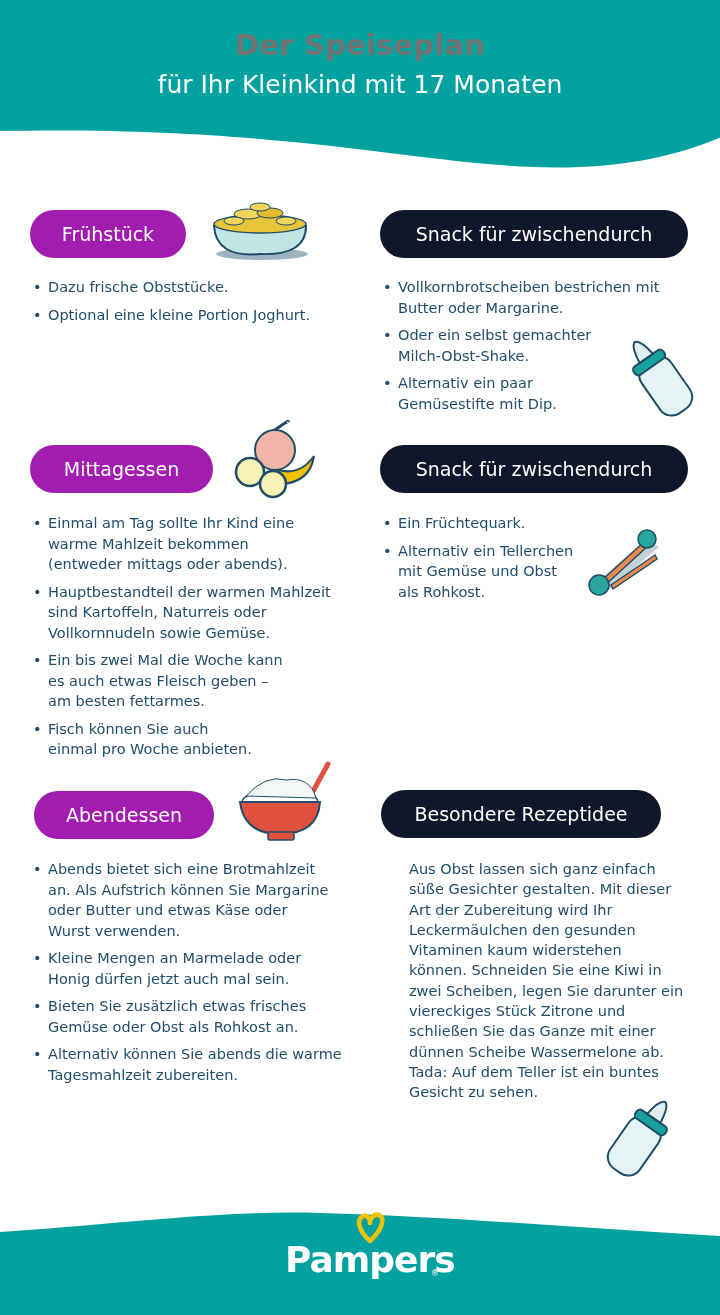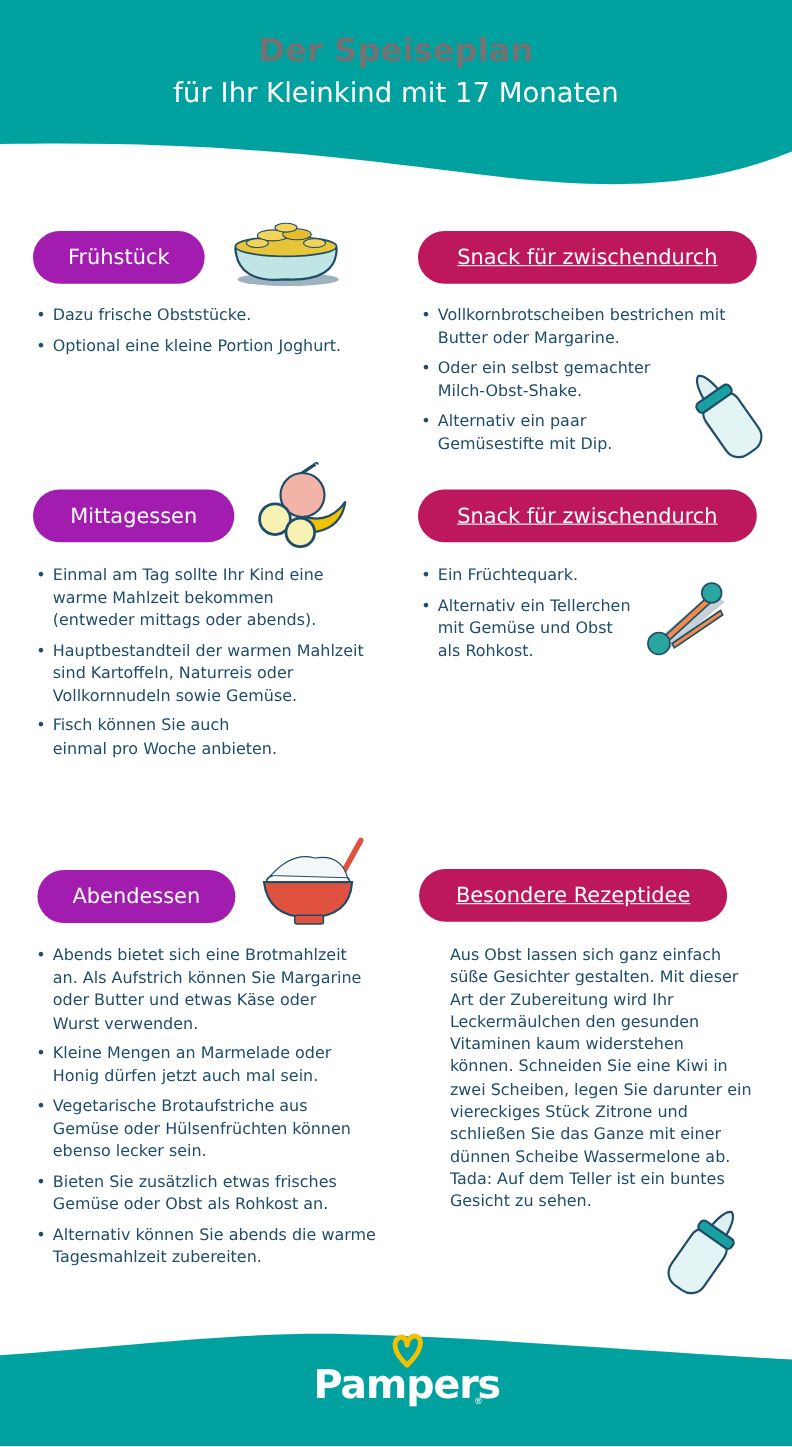--- a/index.html
+++ b/index.html
@@ -13,21 +13,21 @@
 
     .footer { position:absolute; left:0; top:1180px; width:720px; height:135px; }
     .footer svg { position:absolute; left:0; top:0; }
     .logo { position:absolute; left:285px; top:1225px; width:160px; height:70px; }
     .logo-text { position:absolute; left:0; top:14px; font-family:"DejaVu Sans", sans-serif; font-weight:bold; font-size:36px; color:#fff; letter-spacing:-1px; }
     .logo-heart { position:absolute; left:68px; top:-14px; }
     .logo-reg { position:absolute; left:146px; top:44px; font-size:8px; color:#fff; }
 
     .pill { position:absolute; height:48px; border-radius:26px; color:#fff; font-size:19px; display:flex; align-items:center; justify-content:center; font-weight:normal; }
     .pill.dark { background:#a21caf; }
-    .pill.teal { background:#be185d;text-decoration:underline; }
+    .pill.teal { background:#0f172a; }
 
     ul.items { position:absolute; list-style:none; font-size:14.5px; line-height:20.5px; color:#1f4d69; }
     ul.items li { position:relative; padding-left:16px; margin-bottom:7px; }
     ul.items li::before { content:"•"; position:absolute; left:1px; top:0; }
     .para { position:absolute; font-size:14.5px; line-height:20.3px; color:#1f4d69;margin-left:24px; }
 
     .illus { position:absolute; }
   </style>
 </head>
 <body>
@@ -82,20 +82,21 @@
 <svg class="illus" style="left:230px; top:414px;" width="90" height="88" viewBox="0 0 90 88">
   <path d="M42,18 Q60,5 58,8" stroke="#1f4d69" stroke-width="3" fill="none"></path>
   <circle cx="45" cy="36" r="20" fill="#f2b4a6" stroke="#1f4d69" stroke-width="2"></circle>
   <path d="M48,56 Q70,62 84,42 Q80,68 52,70 Z" fill="#f2c200" stroke="#1f4d69" stroke-width="2"></path>
   <circle cx="20" cy="58" r="14" fill="#f7f1b4" stroke="#1f4d69" stroke-width="2.5"></circle>
   <circle cx="43" cy="70" r="13" fill="#f7f1b4" stroke="#1f4d69" stroke-width="2.5"></circle>
 </svg>
 <ul class="items" style="left:32px; top:513px; width:300px;">
   <li style="width:282px;">Einmal am Tag sollte Ihr Kind eine warme Mahlzeit bekommen (entweder mittags oder abends).</li>
   <li style="width:300px;">Hauptbestandteil der warmen Mahlzeit sind Kartoffeln, Naturreis oder Vollkornnudeln sowie Gemüse.</li>
+  <li style="width:262px;">Ein bis zwei Mal die Woche kann es auch etwas Fleisch geben – am besten fettarmes.</li>
   <li style="width:230px;">Fisch können Sie auch einmal pro Woche anbieten.</li>
 </ul>
 
 <div class="pill teal" style="left:380px; top:445px; width:308px;">
   <span>Snack für zwischendurch</span>
 </div>
 <ul class="items" style="left:382px; top:513px; width:200px;">
   <li>Ein Früchtequark.</li>
   <li>Alternativ ein Tellerchen mit Gemüse und Obst als Rohkost.</li>
 </ul>
@@ -113,21 +114,20 @@
 <svg class="illus" style="left:236px; top:760px;" width="100" height="86" viewBox="0 0 100 86">
   <path d="M70,44 L92,4" stroke="#e0523f" stroke-width="5" stroke-linecap="round"></path>
   <ellipse cx="44" cy="42" rx="38" ry="12" fill="#ffffff" stroke="#1f4d69" stroke-width="1.5"></ellipse>
   <path d="M10,36 Q30,14 50,20 Q74,16 80,38 Z" fill="#f4f7f8" stroke="#1f4d69" stroke-width="1"></path>
   <path d="M4,42 Q8,74 44,74 Q82,74 84,42 Z" fill="#e0523f" stroke="#1f4d69" stroke-width="2"></path>
   <rect x="32" y="72" width="26" height="8" rx="2" fill="#e0523f" stroke="#1f4d69" stroke-width="1.5"></rect>
 </svg>
 <ul class="items" style="left:32px; top:859px; width:310px;">
   <li style="width:300px;">Abends bietet sich eine Brotmahlzeit an. Als Aufstrich können Sie Margarine oder Butter und etwas Käse oder Wurst verwenden.</li>
   <li style="width:292px;">Kleine Mengen an Marmelade oder Honig dürfen jetzt auch mal sein.</li>
-  <li style="width:305px;">Vegetarische Brotaufstriche aus Gemüse oder Hülsenfrüchten können ebenso lecker sein.</li>
   <li style="width:300px;">Bieten Sie zusätzlich etwas frisches Gemüse oder Obst als Rohkost an.</li>
   <li style="width:310px;">Alternativ können Sie abends die warme Tagesmahlzeit zubereiten.</li>
 </ul>
 
 <div class="pill teal" style="left:381px; top:790px; width:280px;">
   <span>Besondere Rezeptidee</span>
 </div>
 <div class="para" style="left:385px; top:859px; width:275px;">Aus Obst lassen sich ganz einfach süße Gesichter gestalten. Mit dieser Art der Zubereitung wird Ihr Leckermäulchen den gesunden Vitaminen kaum widerstehen können. Schneiden Sie eine Kiwi in zwei Scheiben, legen Sie darunter ein viereckiges Stück Zitrone und schließen Sie das Ganze mit einer dünnen Scheibe Wassermelone ab. Tada: Auf dem Teller ist ein buntes Gesicht zu sehen.</div>
 <svg class="illus" style="left:600px; top:1090px;" width="80" height="95" viewBox="0 0 80 95">
   <g transform="rotate(35 40 48)">

